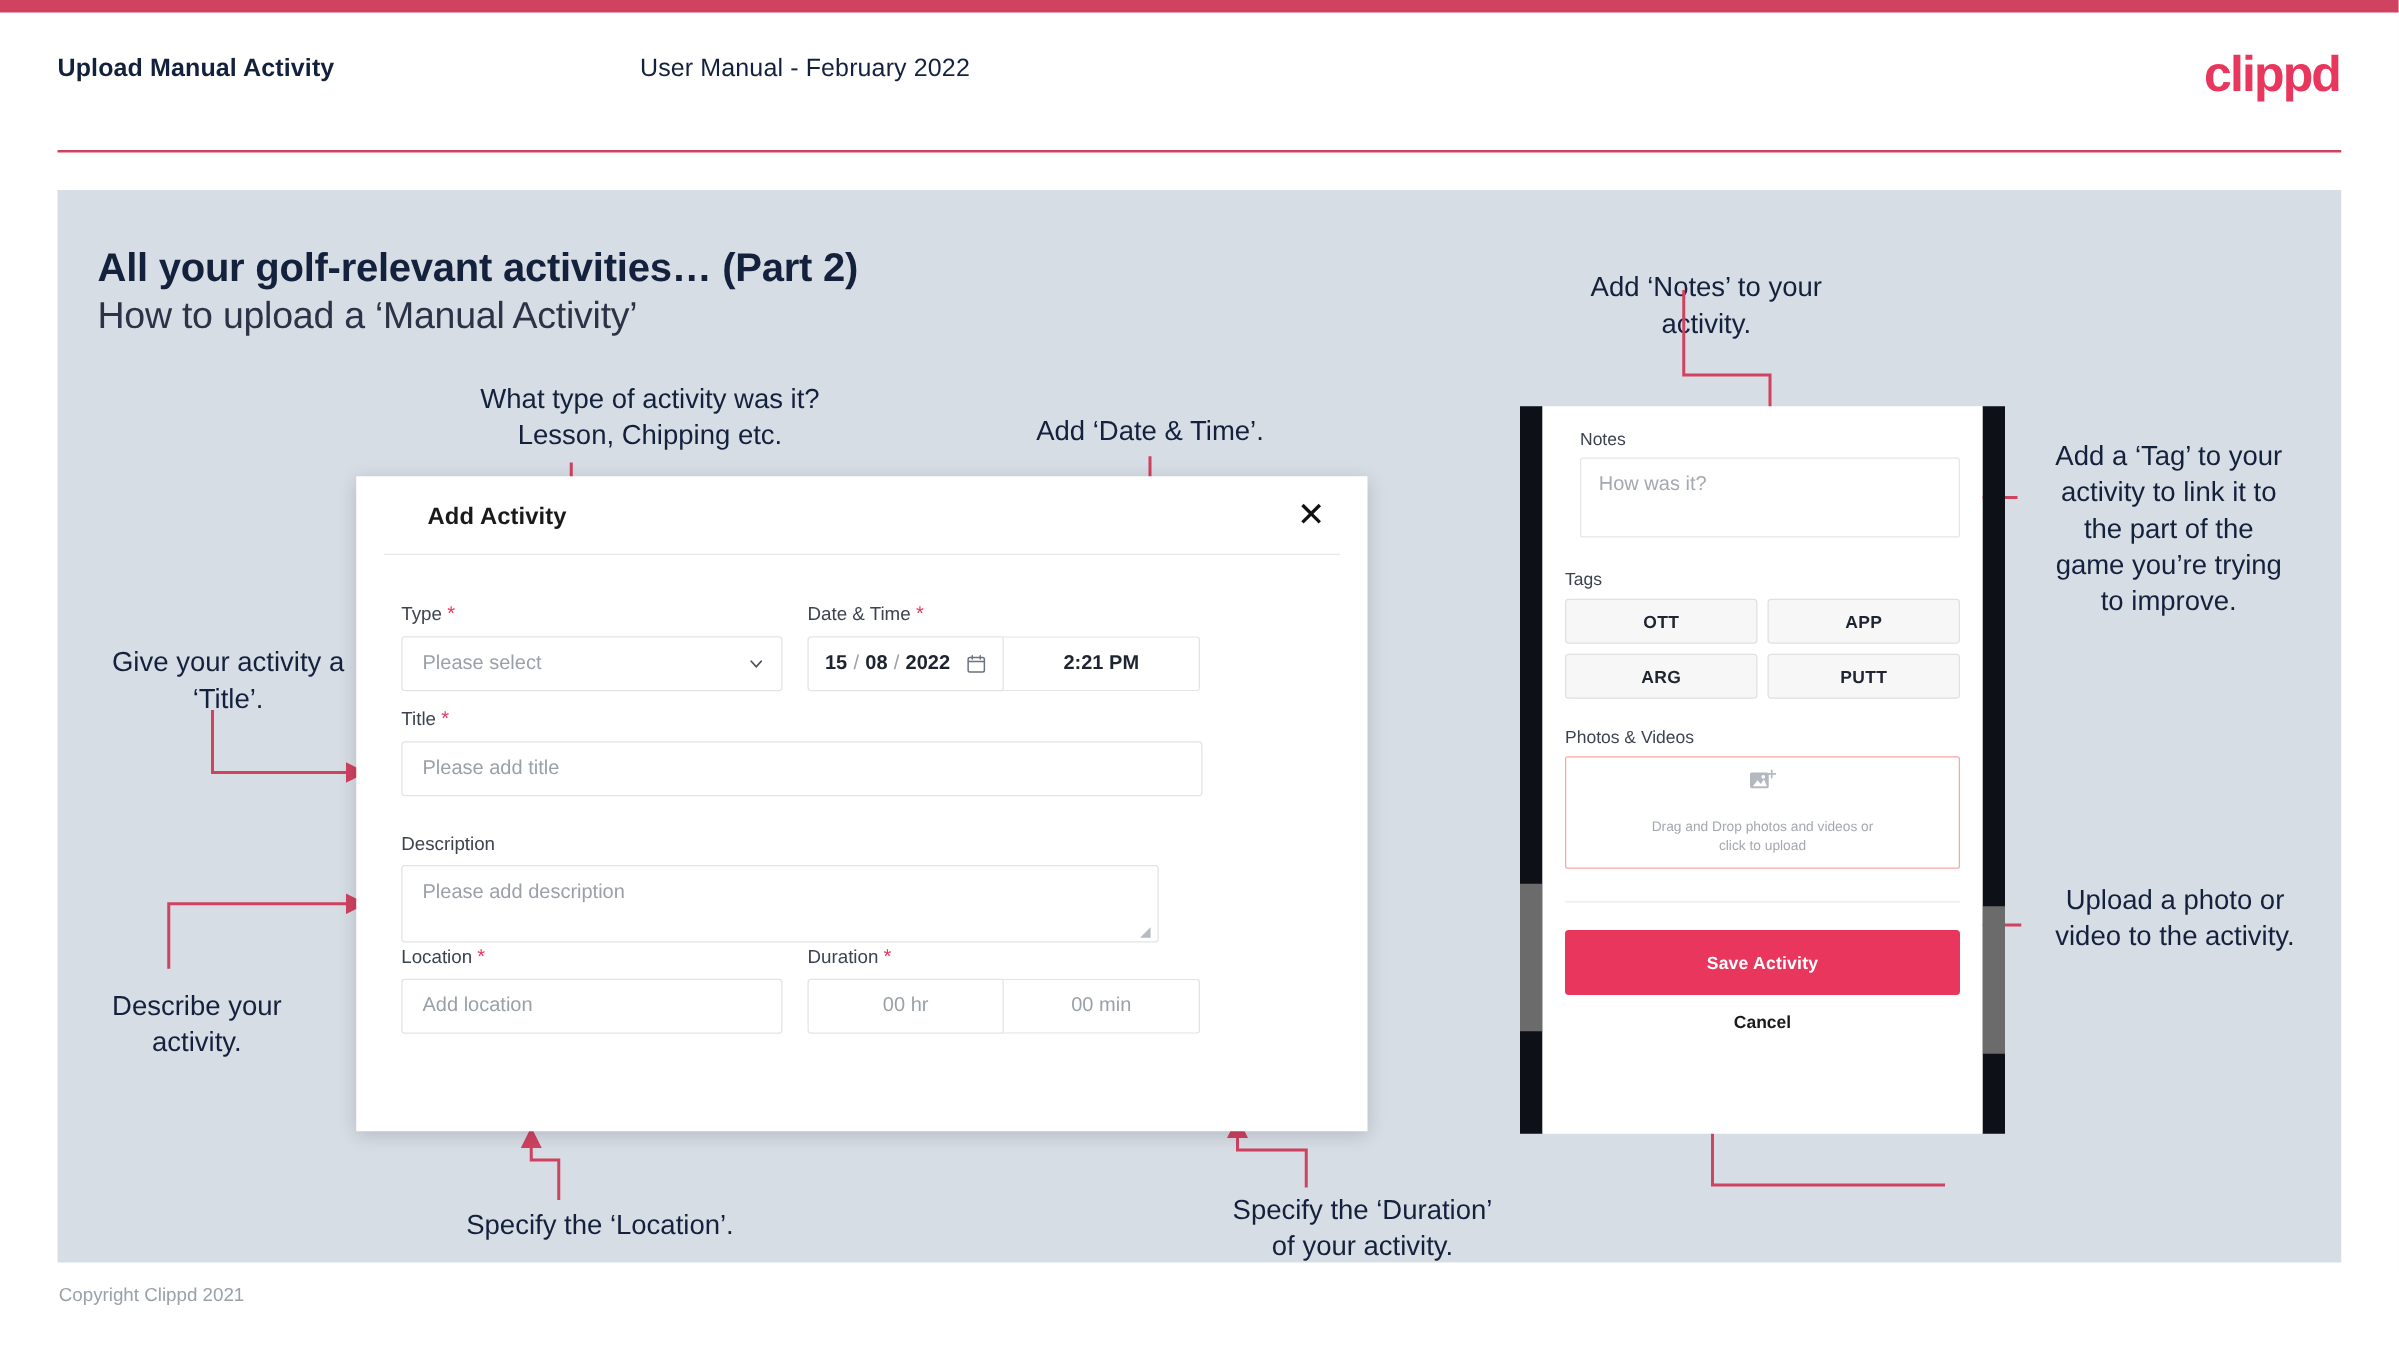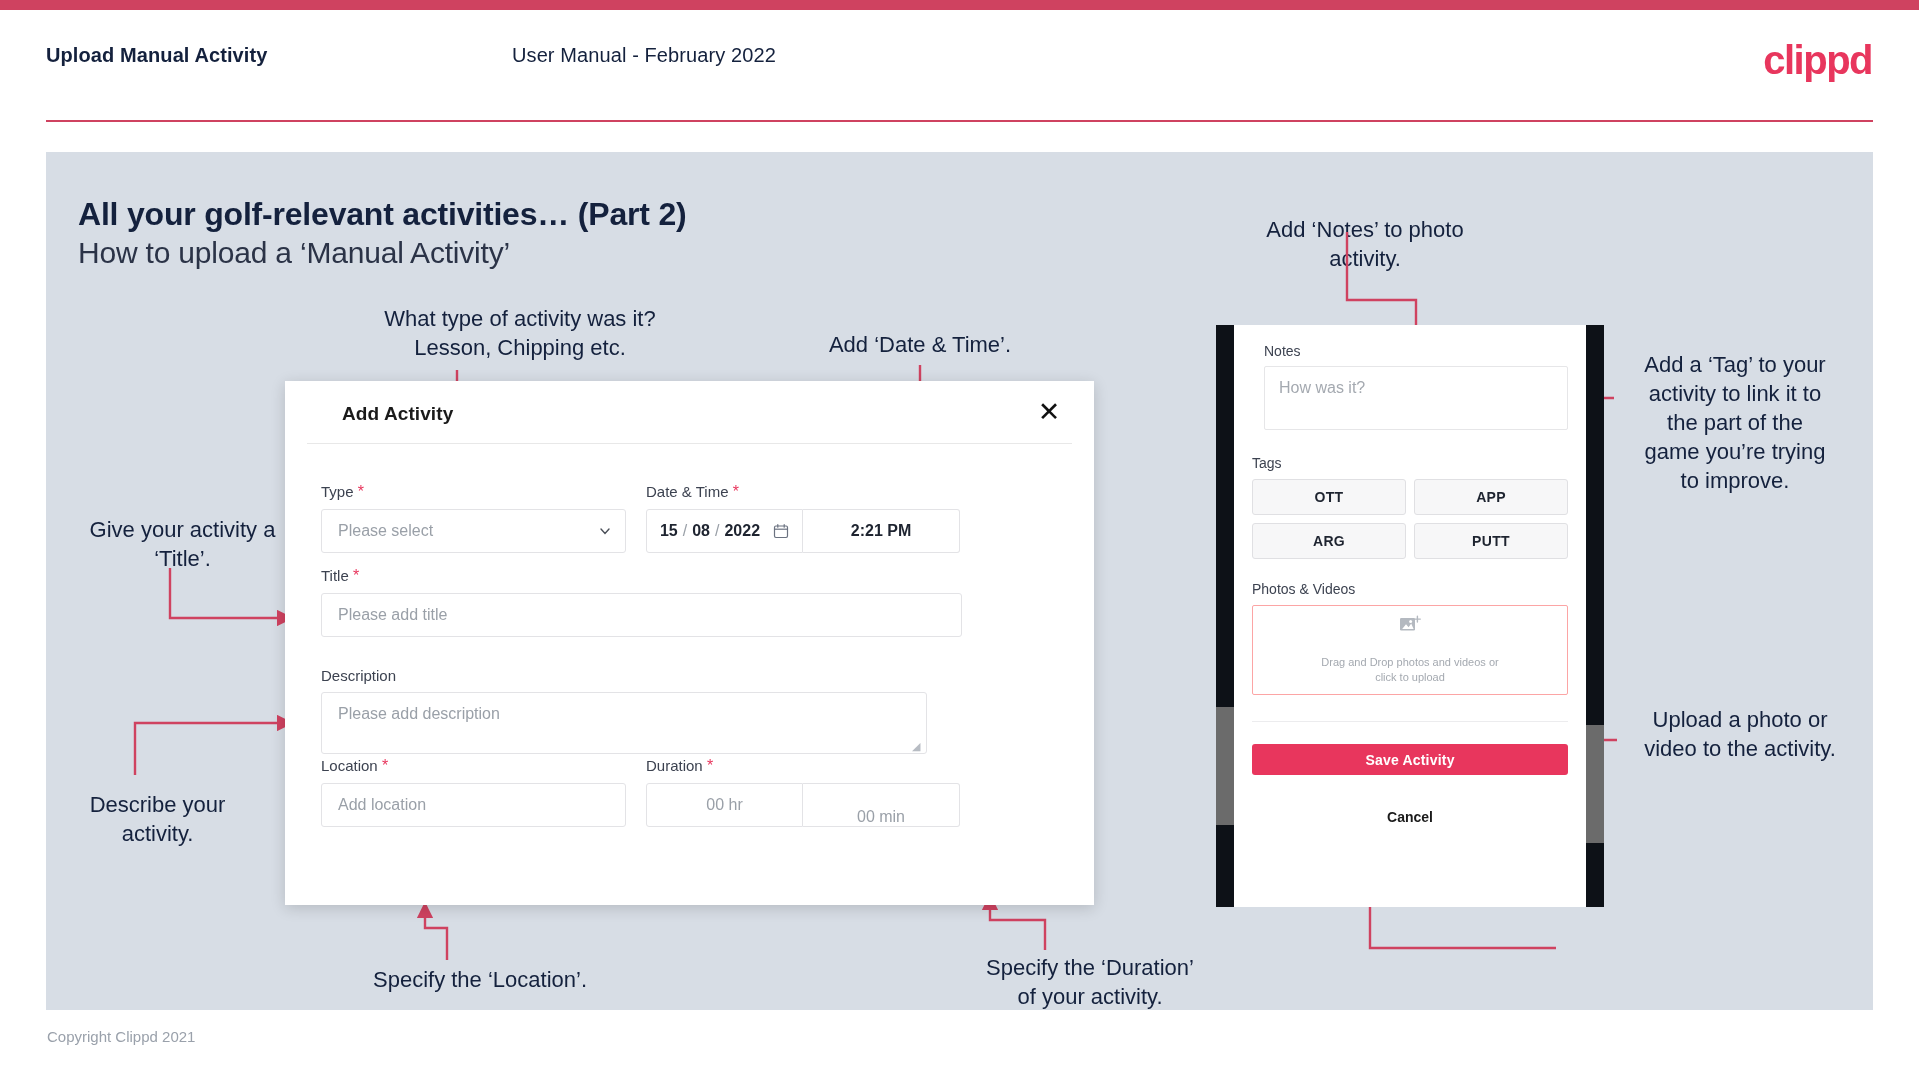--- a/index.html
+++ b/index.html
@@ -130,21 +130,21 @@
     height: 44px; width: 157px; display: flex; align-items: center;
     justify-content: center; font-size: 16px; color: #1e2430; font-weight: 600;
   }
   .dur-group { display: flex; }
   .dur-cell {
     border: 1px solid #e3e3e6; height: 44px; width: 157px;
     display: flex; align-items: center; justify-content: center;
     font-size: 16px; color: #9aa0a8;
   }
   .dur-cell.first { border-radius: 3px 0 0 3px; }
-  .dur-cell.last { border-left: none; border-radius: 0 3px 3px 0; align-items: flex-end; }
+  .dur-cell.last { border-left: none; border-radius: 0 3px 3px 0; }
 
   
   .phone {
     position: absolute; left: 1216px; top: 325px; width: 388px; height: 582px;
   }
   .phone-edge {
     position: absolute; top: 0; width: 18px; height: 582px; background: #0d1117;
   }
   .phone-edge.left { left: 0; }
   .phone-edge.right { right: 0; }
@@ -171,21 +171,21 @@
   .drop-zone {
     border: 1px solid #fca5a5; border-radius: 2px; height: 90px;
     display: flex; flex-direction: column; align-items: center;
     justify-content: center; gap: 20px; background: #fff;
   }
   .drop-text {
     font-size: 11px; color: #a4a9b0; text-align: center; line-height: 15px;
   }
   .ph-divider { height: 1px; background: #ececee; }
   .save-btn {
-    background: #e8365d; color: #fff; height: 31px; border-radius: 3px;
+    background: #e8365d; color: #fff; height: 52px; border-radius: 3px;
     display: flex; align-items: center; justify-content: center;
     font-size: 14px; font-weight: 700; letter-spacing: .2px;
   }
   .cancel-btn {
     text-align: center; font-size: 14px; font-weight: 700; color: #1a1a1a;
   }
 </style>
 </head>
 <body>
 
@@ -206,21 +206,21 @@
   <div class="anno" style="left:330px; top:304px; width:380px;">
     <div>What type of activity was it?</div>
     <div>Lesson, Chipping etc.</div>
   </div>
 
   <div class="anno" style="left:760px; top:330px; width:320px;">
     <div>Add ‘Date &amp; Time’.</div>
   </div>
 
   <div class="anno" style="left:1230px; top:215px; width:270px;">
-    <div>Add ‘Notes’ to photo</div>
+    <div>Add ‘Notes’ to your</div>
     <div>activity.</div>
   </div>
 
   <div class="anno" style="left:1615px; top:350px; width:240px;">
     <div>Add a ‘Tag’ to your</div>
     <div>activity to link it to</div>
     <div>the part of the</div>
     <div>game you’re trying</div>
     <div>to improve.</div>
   </div>

